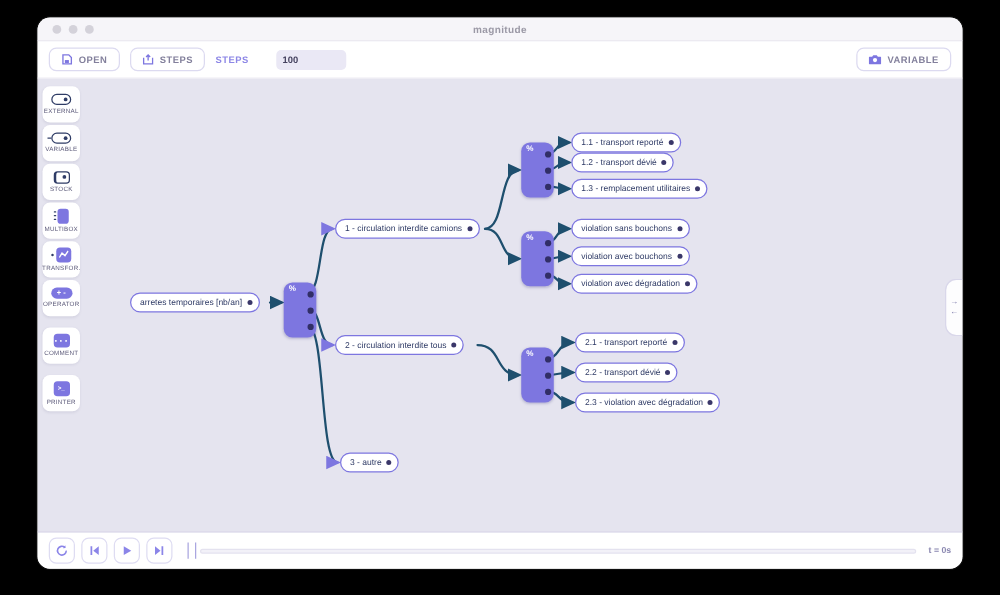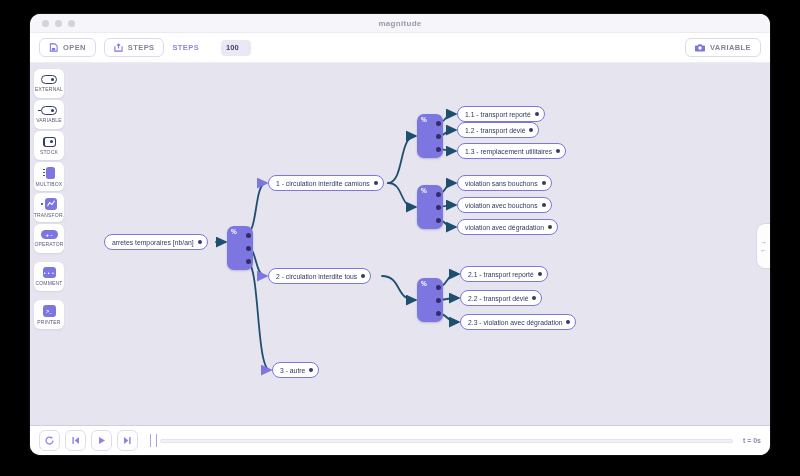--- a/index.html
+++ b/index.html
@@ -18,21 +18,21 @@
   .win-title { font-size:8px; font-weight:bold; color:#9b99a6; letter-spacing:.3px; }
 
   
   .toolbar { height:30px; background:#fff; border-bottom:1px solid #edebf4;
              display:flex; align-items:center; padding:0 9px; gap:8px; }
   .tbtn { display:inline-flex; align-items:center; gap:5px; height:19px; padding:0 9px;
           background:#fff; border:1px solid #dcdaf0; border-radius:6px;
           font-size:7.5px; font-weight:bold; letter-spacing:.4px; color:#83809c; cursor:pointer; }
   .steps { display:flex; align-items:center; gap:22px; }
   .steps-label { font-size:7.5px; font-weight:bold; letter-spacing:.4px; color:#8d87e6; }
-  .steps-input { width:30px; height:16px; border:none; background:#eae8f5; border-radius:4px;
+  .steps-input { width:56px; height:16px; border:none; background:#eae8f5; border-radius:4px;
                  font-family:inherit; font-size:7.5px; font-weight:bold; color:#45425f; padding:0 5px; }
   .tb-spacer { flex:1; }
 
   
   .main { position:relative; height:362px; background:#e5e4ef; overflow:hidden; }
   svg.edges { position:absolute; left:0; top:0; }
 
   
   .palette { position:absolute; left:4px; top:6px; width:30px; display:flex;
              flex-direction:column; gap:2px; z-index:5; }

